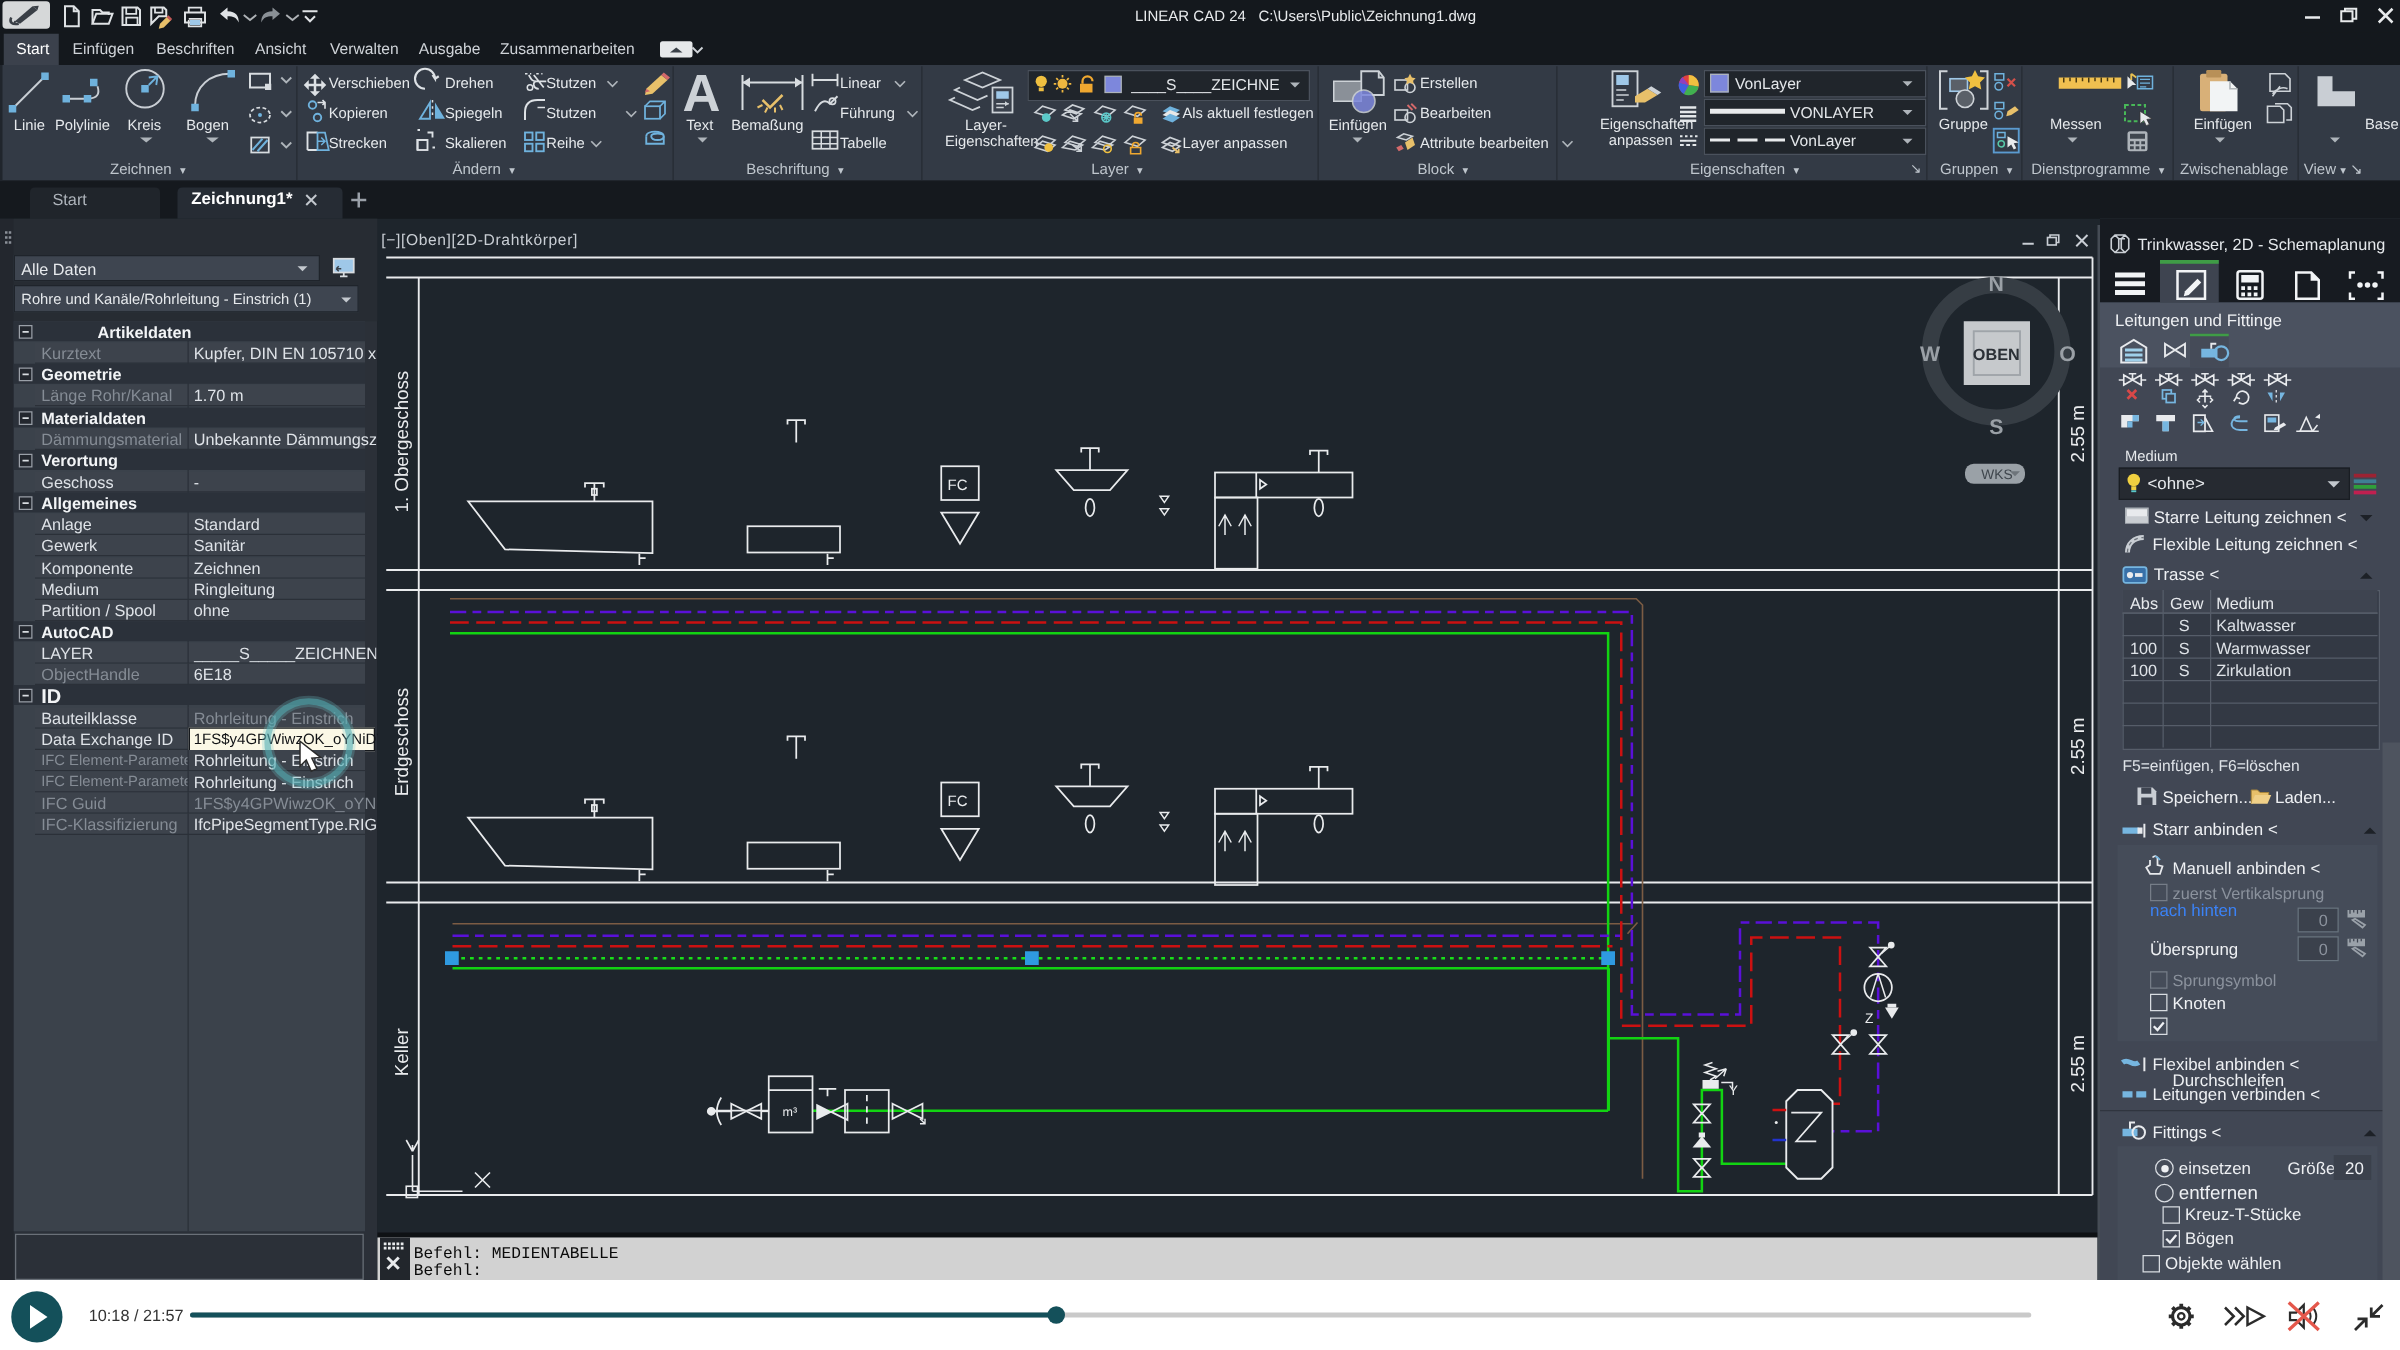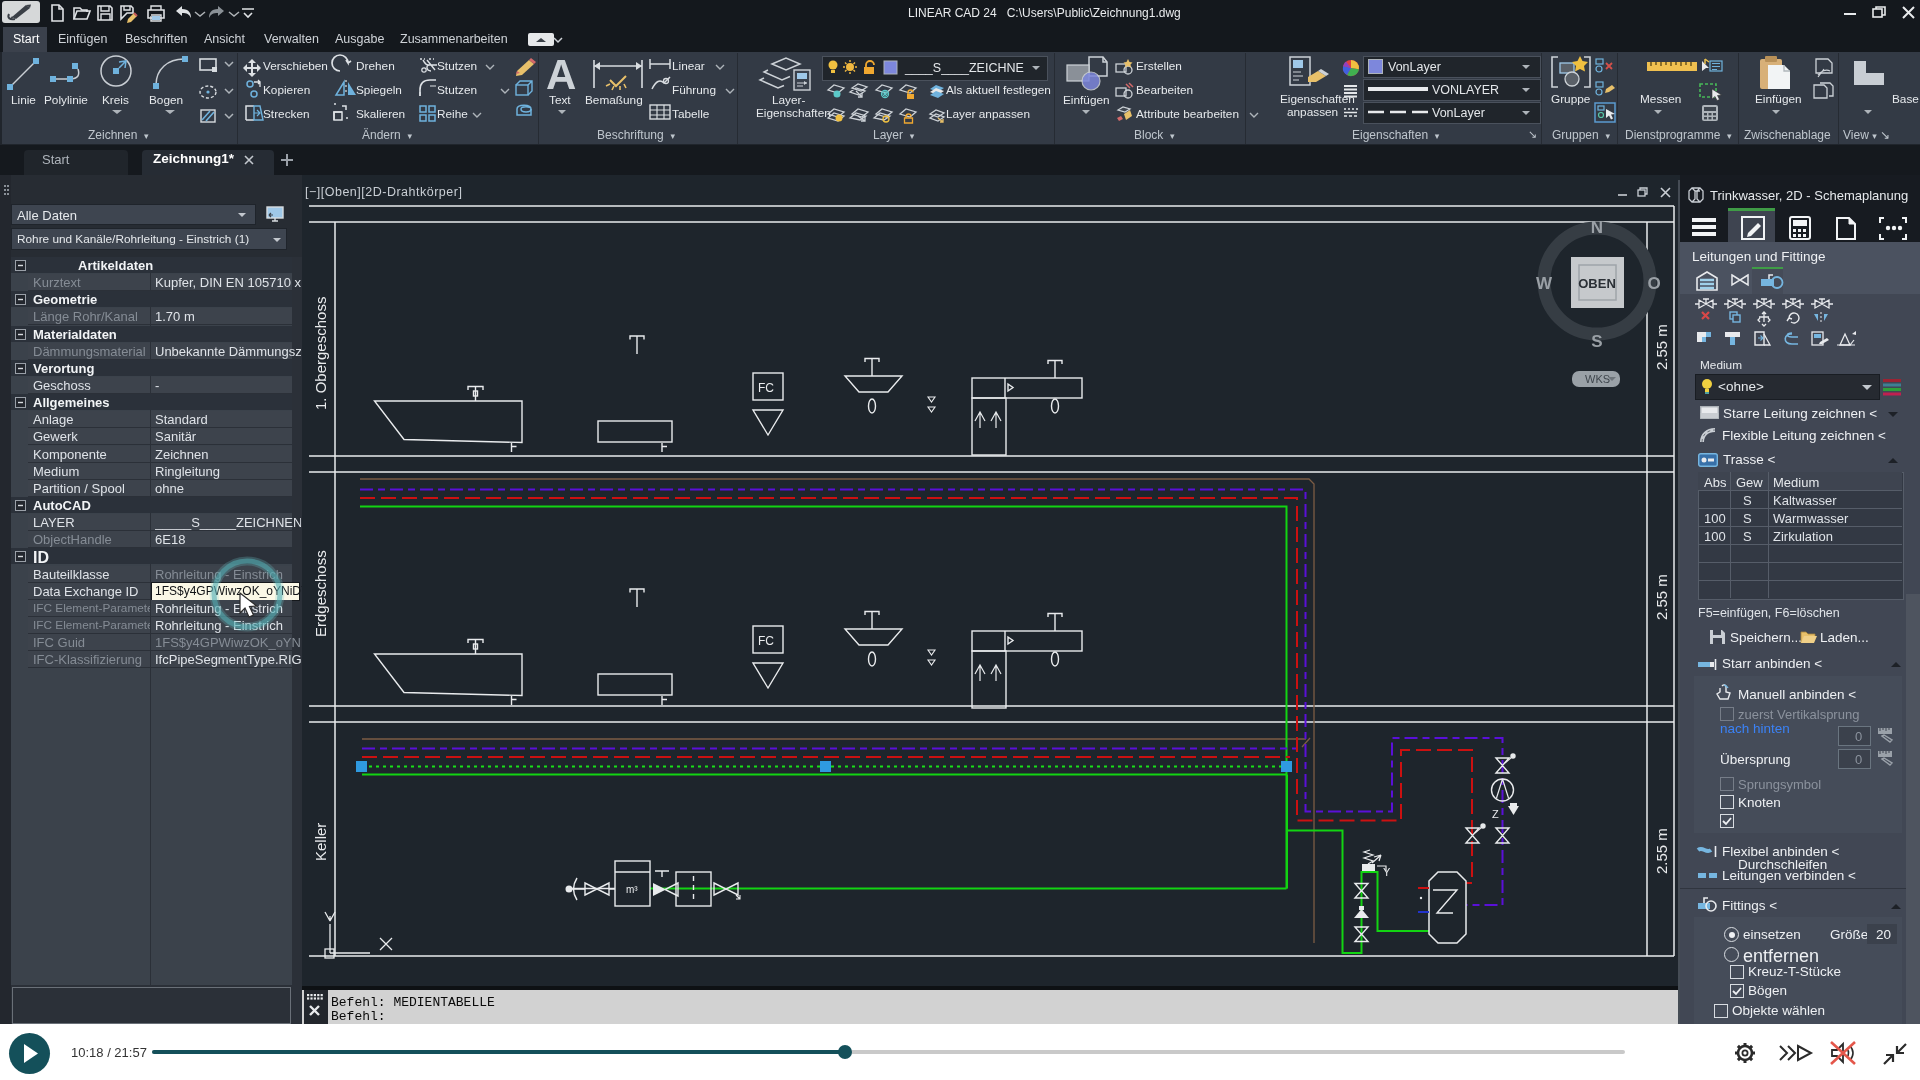--- a/index.html
+++ b/index.html
@@ -965,21 +965,21 @@
     <path d="M2 7 l5 -5 l5 5 z" fill="#1d2127"></path>
   </svg>
 <div class="a" style="left:1694px;top:917px;width:208px;height:107px;background:#454c59;"></div>
 <div class="a" style="left:1724px;top:927px;width:13px;height:13px;border:1.4px solid #d8dce1;border-radius:50%;"></div>
 <div class="a" style="left:1728.5px;top:931.5px;width:6px;height:6px;background:#eef0f3;border-radius:50%;"></div>
 <div class="t" style="left:1743px;top:927px;font-size:13.5px;color:#eef0f3;">einsetzen</div>
 <div class="t" style="left:1830px;top:927px;font-size:13.5px;color:#eef0f3;">Größe</div>
 <div class="a" style="left:1867px;top:924px;width:30px;height:20px;background:#3b414c;"></div>
 <div class="t" style="left:1876px;top:927px;font-size:13.5px;color:#eef0f3;">20</div>
 <div class="a" style="left:1724px;top:947px;width:13px;height:13px;border:1.4px solid #d8dce1;border-radius:50%;"></div>
-<div class="t" style="left:1743px;top:946px;font-size:18px;color:#eef0f3;">entfernen</div>
+<div class="t" style="left:1743px;top:946px;font-size:15px;color:#eef0f3;">entfernen</div>
 <div class="a" style="left:1730px;top:965px;width:12px;height:12px;border:1.4px solid #d8dce1;"></div>
 <div class="t" style="left:1748px;top:964px;font-size:13.5px;color:#eef0f3;">Kreuz-T-Stücke</div>
 <div class="a" style="left:1730px;top:984px;width:12px;height:12px;border:1.4px solid #d8dce1;"></div>
 <svg style="left:1731px;top:985px;" width="12" height="12">
     <path d="M2 6 l3 3 l5 -6" stroke="#eef0f3" stroke-width="1.8" fill="none"></path>
   </svg>
 <div class="t" style="left:1748px;top:983px;font-size:13.5px;color:#eef0f3;">Bögen</div>
 <div class="a" style="left:1714px;top:1004px;width:12px;height:12px;border:1.4px solid #d8dce1;"></div>
 <div class="t" style="left:1732px;top:1003px;font-size:13.5px;color:#eef0f3;">Objekte wählen</div>
 <div class="a" style="left:1906px;top:594px;width:14px;height:430px;background:#4e545f;"></div>

